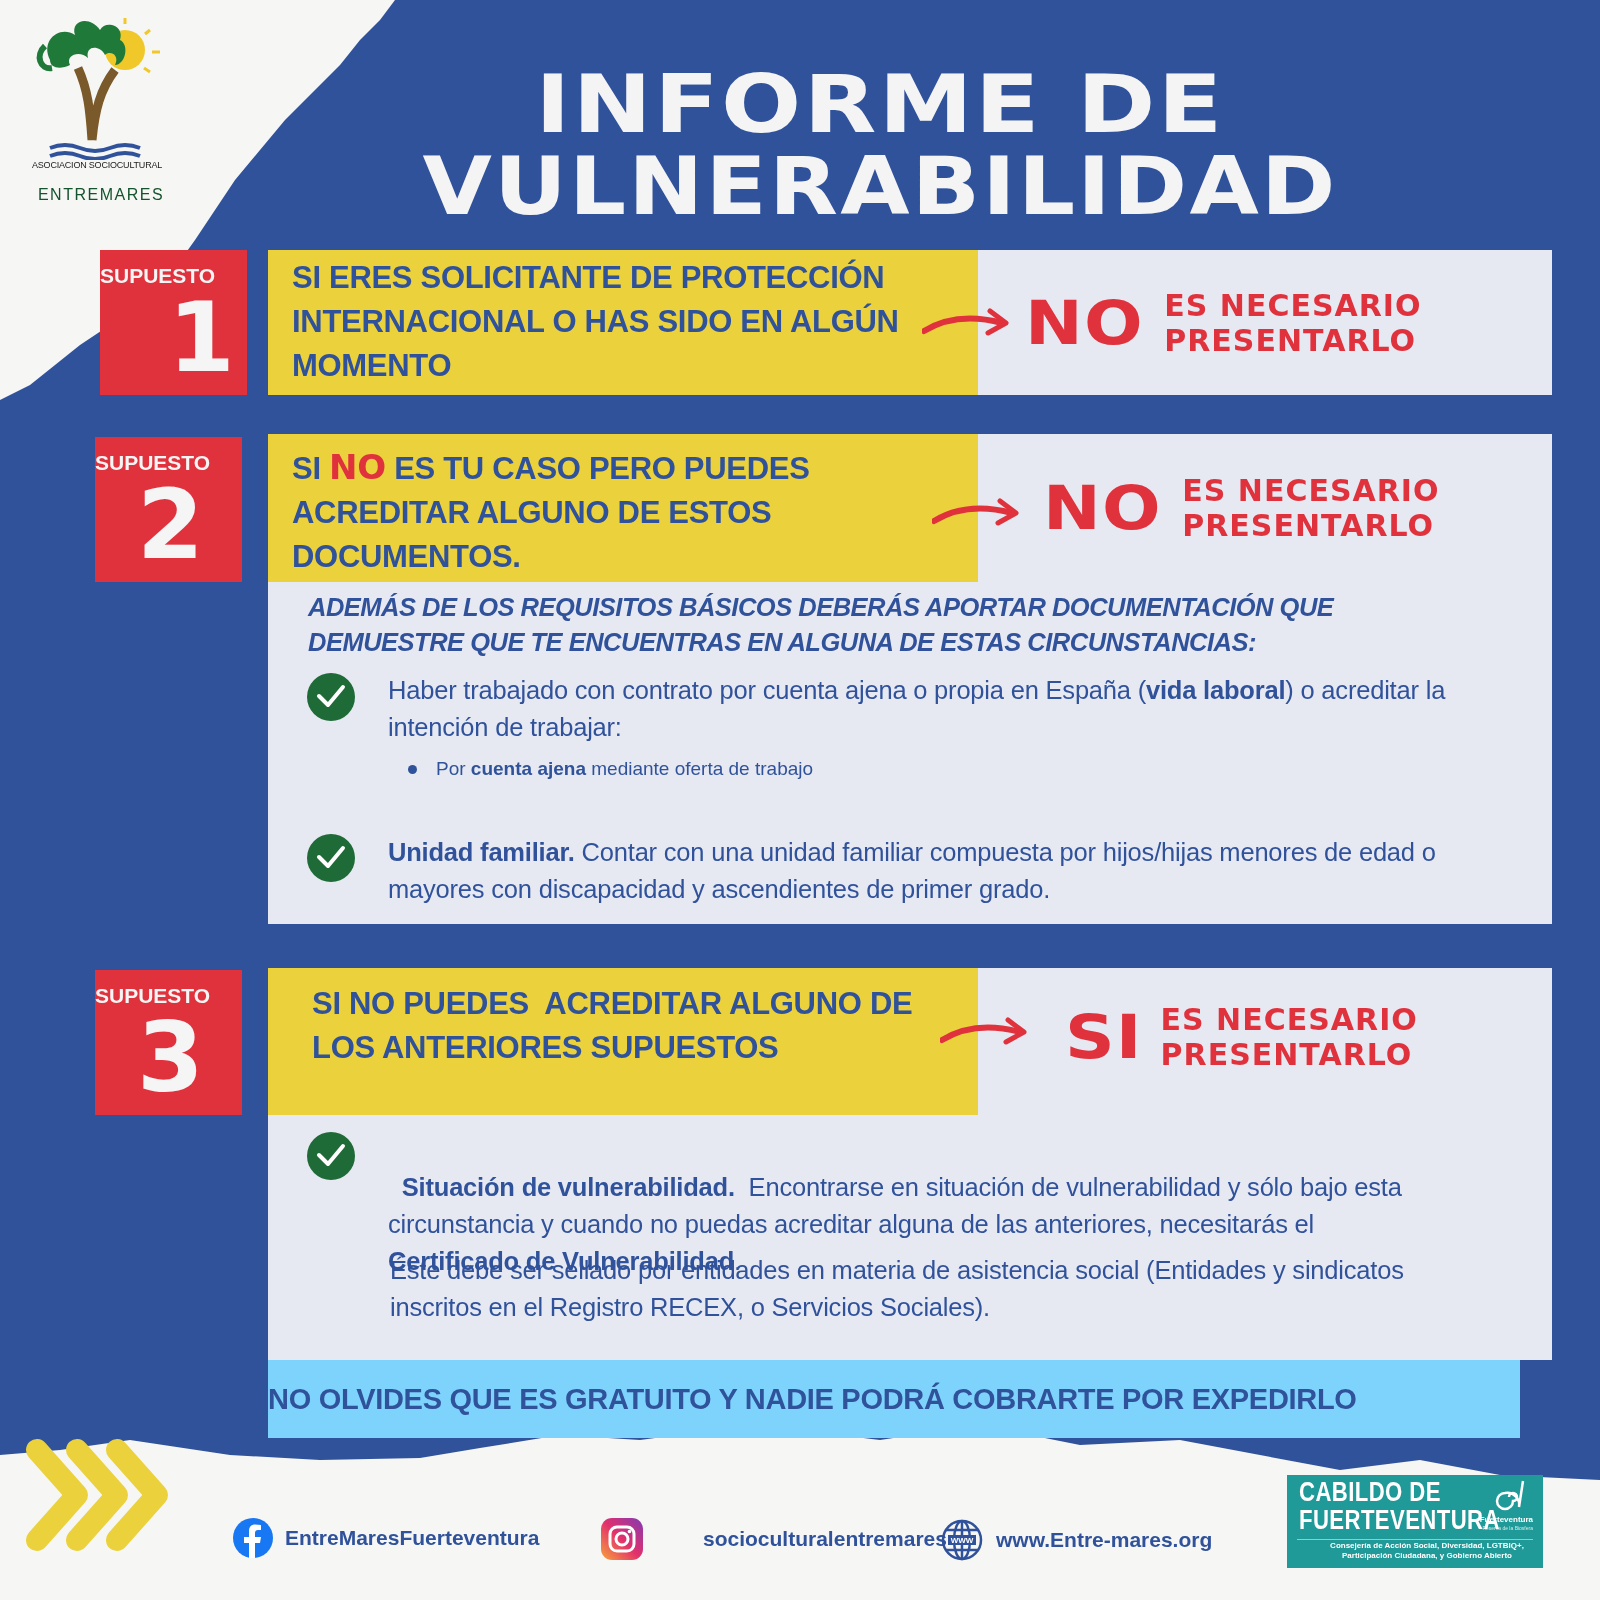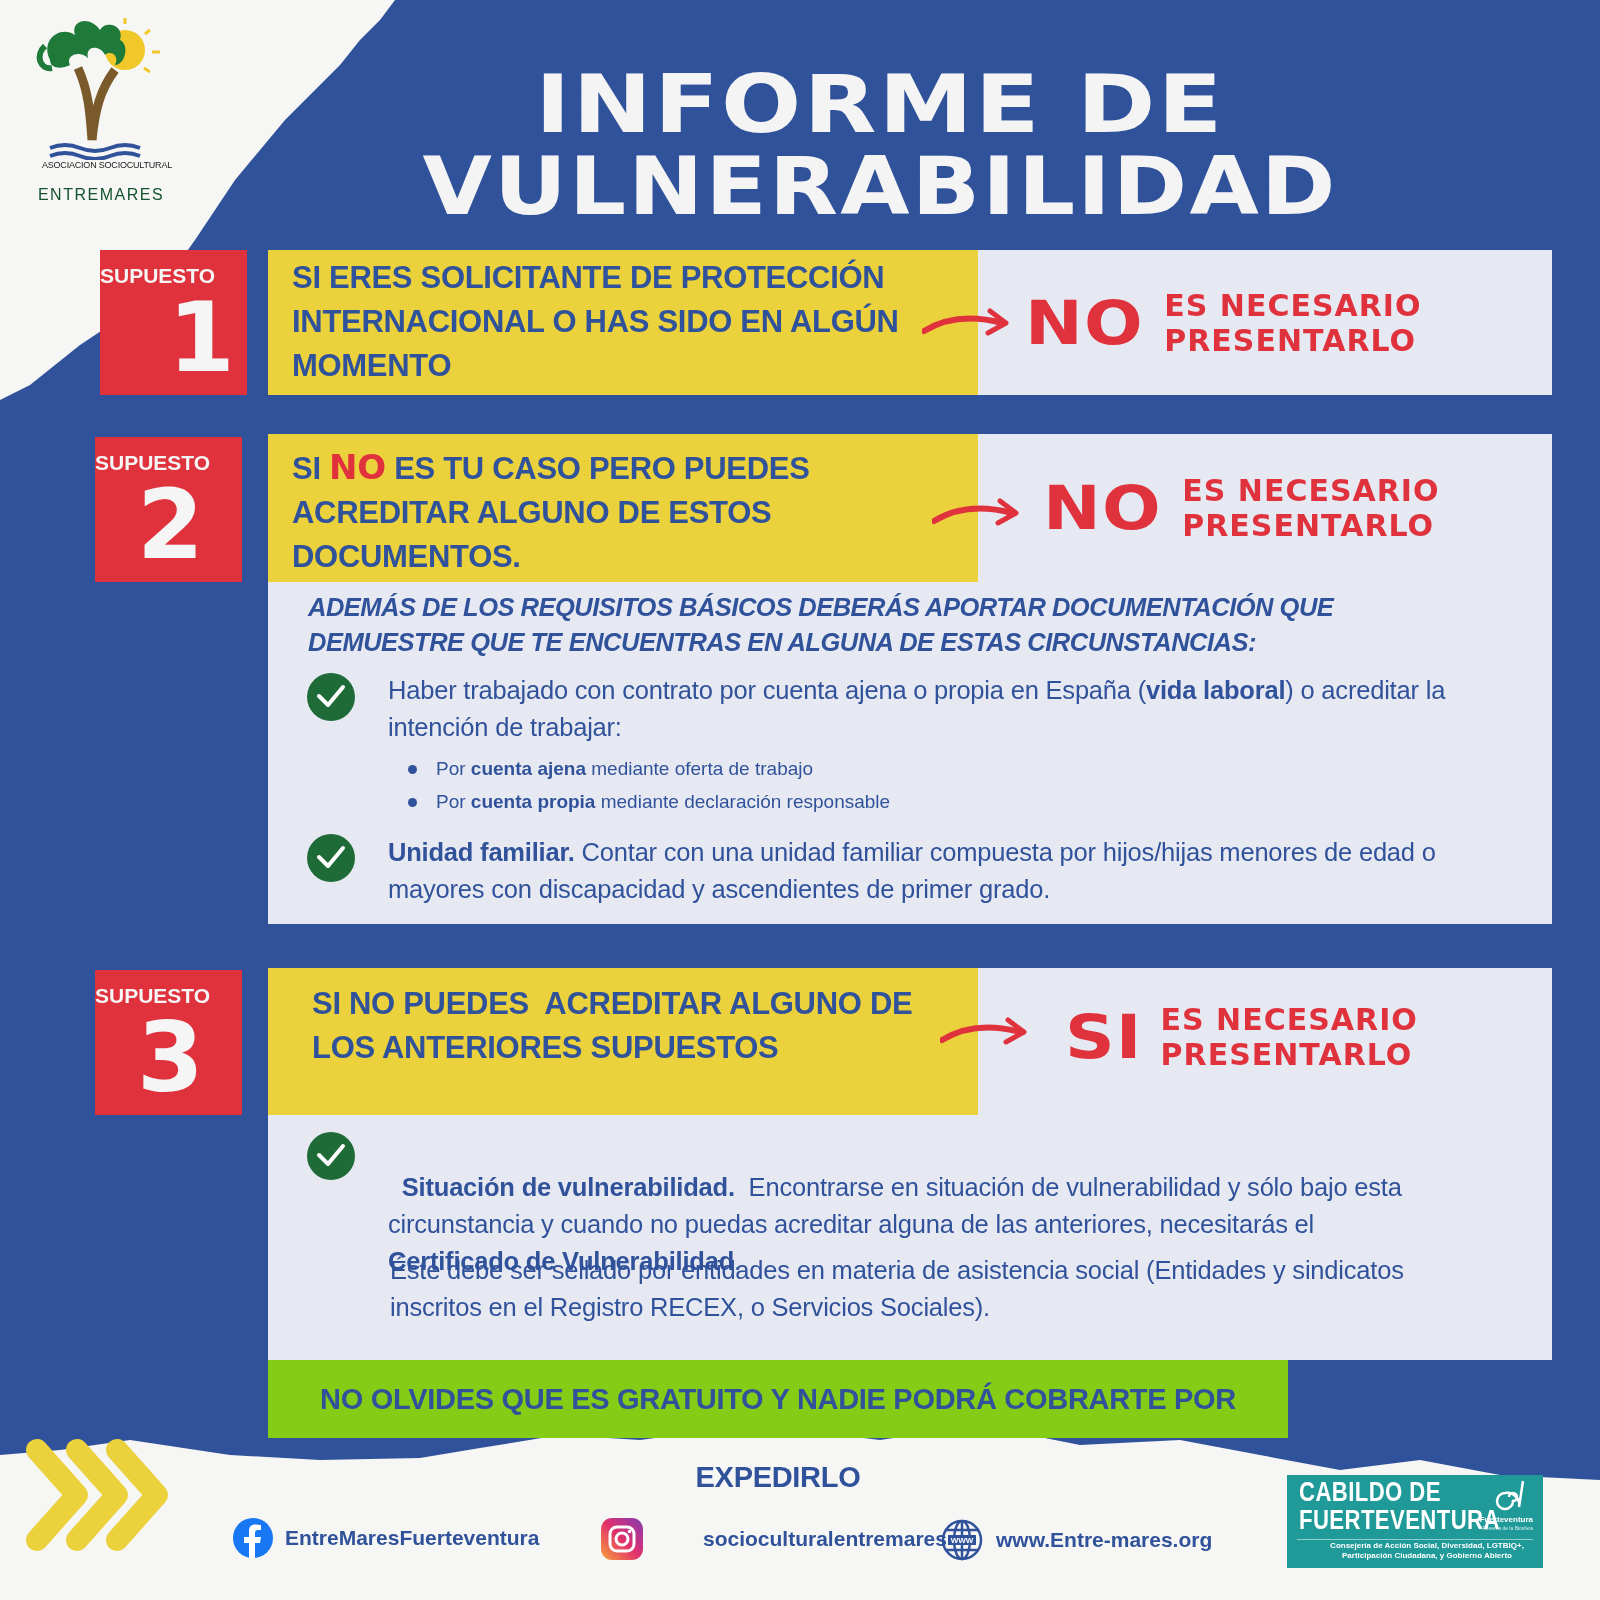--- a/index.html
+++ b/index.html
@@ -5,21 +5,21 @@
   * { box-sizing: border-box; margin: 0; padding: 0; }
   html, body { width: 1600px; height: 1600px; overflow: hidden; }
   body { position: relative; background: #f6f6f4; font-family: "Liberation Sans", sans-serif; }
 
   .bg-blue { position: absolute; inset: 0; background: #30529b; }
   .torn-top { position: absolute; left: 0; top: 0; width: 1600px; height: 1600px; }
 
   
   .logo { position: absolute; left: 20px; top: 10px; width: 150px; height: 175px; }
   .logo svg { position: absolute; left: 10px; top: 0; }
-  .logo-small { position: absolute; left: 12px; top: 150px; width: 140px; text-align: right; font-size: 9px; color: #222; letter-spacing: -0.2px; }
+  .logo-small { position: absolute; left: 12px; top: 150px; width: 140px; text-align: left; font-size: 9px; color: #222; letter-spacing: -0.2px; }
   .logo-big { position: absolute; left: 6px; top: 176px; width: 150px; text-align: center; font-size: 16px; color: #14532d; letter-spacing: 1.5px; }
 
   .title { position: absolute; left: 330px; width: 1100px; text-align: center; color: #f4f4f4; font-weight: 900; font-family: "DejaVu Sans", sans-serif; letter-spacing: 2px; }
   .title.l1 { top: 58px; font-size: 80px; transform: scaleX(1.18); transform-origin: center; }
   .title.l2 { top: 140px; font-size: 80px; transform: scaleX(1.12); transform-origin: center; }
 
   .sup-box { position: absolute; background: #e0323d; color: #f5f5f5; }
   .sup-label { position: absolute; left: 0; width: 100%; top: 14px; text-align: left; font-weight: 700; font-size: 21px; }
   .sup-num { position: absolute; font-family: "DejaVu Sans", sans-serif; font-weight: 900; font-size: 96px; line-height: 1; }
 
@@ -37,21 +37,21 @@
 
   .check { position: absolute; width: 48px; height: 48px; border-radius: 50%; background: #1f6b38; }
   .check svg { position: absolute; left: 9px; top: 10px; }
 
   .body-text { position: absolute; color: #30529b; font-size: 25.5px; line-height: 37px; letter-spacing: -0.2px; }
   .body-text b { font-weight: 700; }
   .bullets { position: absolute; left: 408px; top: 752px; color: #30529b; font-size: 19px; line-height: 33px; }
   .bullets li { list-style: none; position: relative; padding-left: 28px; }
   .bullets li::before { content: ""; position: absolute; left: 0; top: 13px; width: 9px; height: 9px; border-radius: 50%; background: #30529b; }
 
-  .footer-banner { position: absolute; left: 268px; top: 1360px; width: 1020px; height: 78px; background: #84cc16; color: #30529b; font-weight: 700; font-size: 29px; text-align: center; line-height: 78px; letter-spacing: -0.3px; }
+  .footer-banner { position: absolute; left: 268px; top: 1360px; width: 1252px; height: 78px; background: #7dd3fc; color: #30529b; font-weight: 700; font-size: 29px; text-align: left; line-height: 78px; letter-spacing: -0.3px; }
 
   .social { position: absolute; top: 1518px; display: flex; align-items: center; color: #30529b; font-weight: 700; font-size: 21px; }
   .social .ico { margin-right: 12px; }
 
   .cabildo { position: absolute; left: 1287px; top: 1475px; width: 256px; height: 93px; background: #1f9a98; color: #fff; }
   .cab-title { position: absolute; left: 12px; top: 3px; font-family: "Liberation Sans", sans-serif; font-weight: 700; font-size: 27px; line-height: 28px; transform: scaleX(0.82); transform-origin: left; letter-spacing: 0.5px; }
   .cab-sub { position: absolute; left: 12px; width: 100%; top: 66px; text-align: center; font-size: 8px; font-weight: 700; line-height: 10px; }
   .cab-fv { position: absolute; right: 10px; top: 40px; font-size: 8px; font-weight: 700; }
   .cab-rb { position: absolute; right: 10px; top: 50px; font-size: 5px; opacity: 0.8; }
   .cab-line { position: absolute; left: 10px; right: 10px; top: 64px; height: 1px; background: rgba(255,255,255,0.5); }
@@ -137,21 +137,20 @@
 <div class="check" style="left:307px;top:673px;">
   <svg width="30" height="28" viewBox="0 0 30 28">
       <path d="M3,13 L12,22 L27,4" stroke="#fff" stroke-width="4" fill="none" stroke-linecap="round" stroke-linejoin="round"></path>
     </svg>
 </div>
 <div class="body-text" style="left:388px;top:672px;width:1060px;">
   <span>Haber trabajado con contrato por cuenta ajena o propia en España (</span><b>vida laboral</b><span>) o acreditar la intención de trabajar:</span>
 </div>
 <ul class="bullets">
   <li><span>Por </span><b>cuenta ajena</b><span> mediante oferta de trabajo</span></li>
-  <li><span>Por </span><b>cuenta propia</b><span> mediante declaración responsable</span></li>
 </ul>
 
 <div class="check" style="left:307px;top:834px;">
   <svg width="30" height="28" viewBox="0 0 30 28">
       <path d="M3,13 L12,22 L27,4" stroke="#fff" stroke-width="4" fill="none" stroke-linecap="round" stroke-linejoin="round"></path>
     </svg>
 </div>
 <div class="body-text" style="left:388px;top:834px;width:1050px;">
   <b>Unidad familiar.</b><span> Contar con una unidad familiar compuesta por hijos/hijas menores de edad o mayores con discapacidad y ascendientes de primer grado.</span>
 </div>

